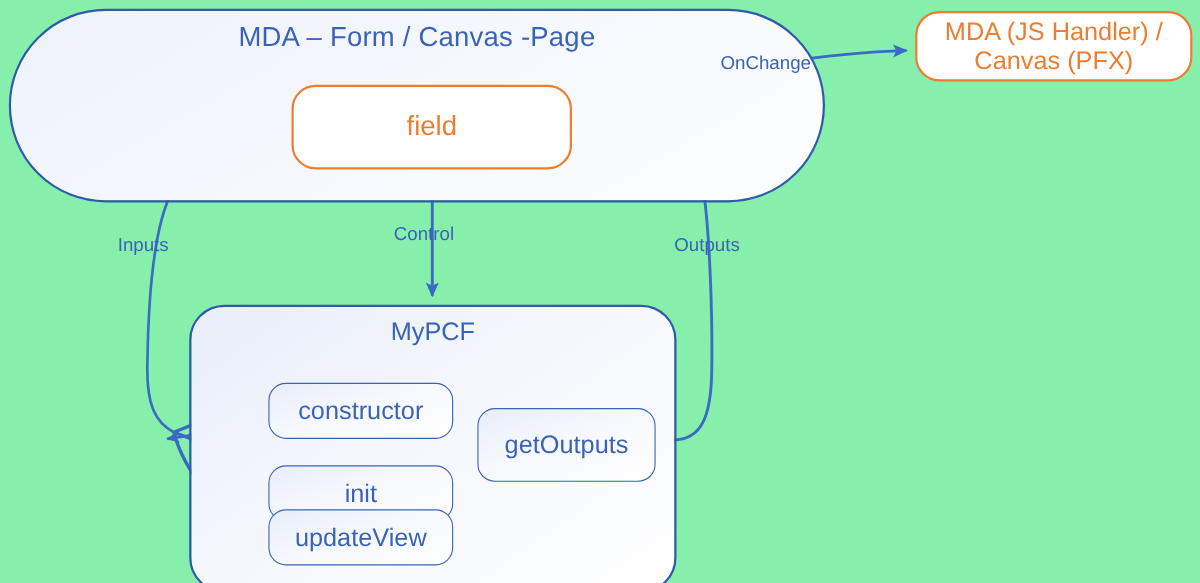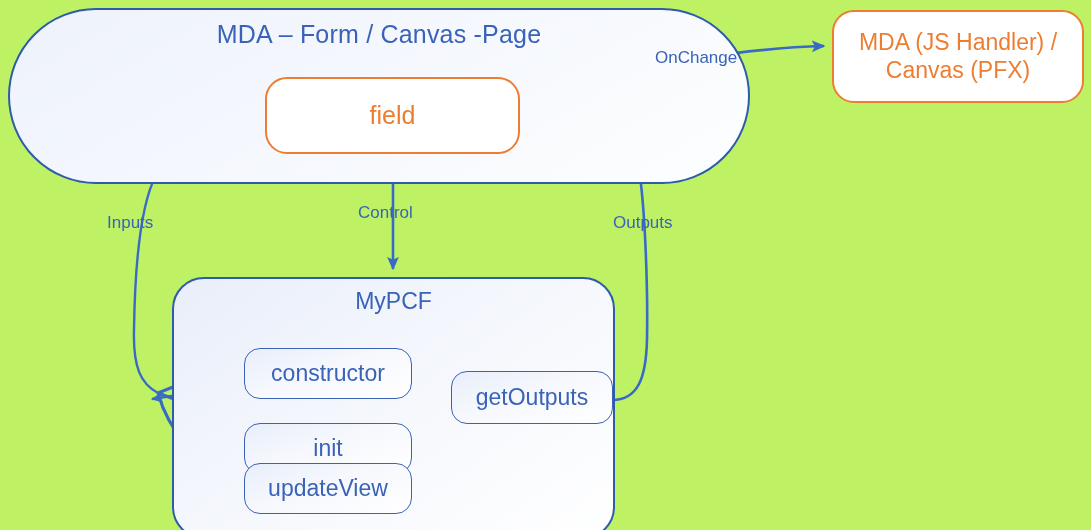--- a/index.html
+++ b/index.html
@@ -4,21 +4,21 @@
 <style>
   html, body {
     margin: 0;
     padding: 0;
     background: #000000;
   }
   #canvas {
     position: relative;
     width: 1091px;
     height: 530px;
-    background: #bef264;
+    background: #86efac;
     overflow: hidden;
     font-family: "Liberation Sans", sans-serif;
   }
   #svg-layer {
     position: absolute;
     left: 0;
     top: 0;
     width: 1091px;
     height: 530px;
   }
@@ -60,21 +60,21 @@
     background: #ffffff;
     color: #ED7D31;
     font-size: 25px;
     align-items: center;
   }
   
   #js-handler-box {
     left: 832px;
     top: 10px;
     width: 252px;
-    height: 93px;
+    height: 64px;
     border: 2.5px solid #ED7D31;
     border-radius: 22px;
     background: #ffffff;
     color: #ED7D31;
     font-size: 23px;
     flex-direction: column;
   }
   #js-handler-box .ln { display: block; }
   
   #mypcf-container {
@@ -101,24 +101,24 @@
     color: #3A63B8;
     font-size: 23px;
     width: 168px;
     height: 51px;
     left: 244px;
   }
   #method-constructor { top: 348px; }
   #method-init        { top: 399px; margin-top: 24px; }
   #method-updateview  { top: 463px; }
   #method-getoutputs {
-    left: 451px;
+    left: 434px;
     top: 371px;
     width: 162px;
-    height: 53px;
+    height: 67px;
     border: 1.8px solid #3A63B8;
     border-radius: 16px;
     background: linear-gradient(160deg, #e8eefa 0%, #f6f8fd 45%, #ffffff 100%);
     color: #3A63B8;
     font-size: 23px;
   }
   
   .edge-label {
     position: absolute;
     color: #3A63B8;

